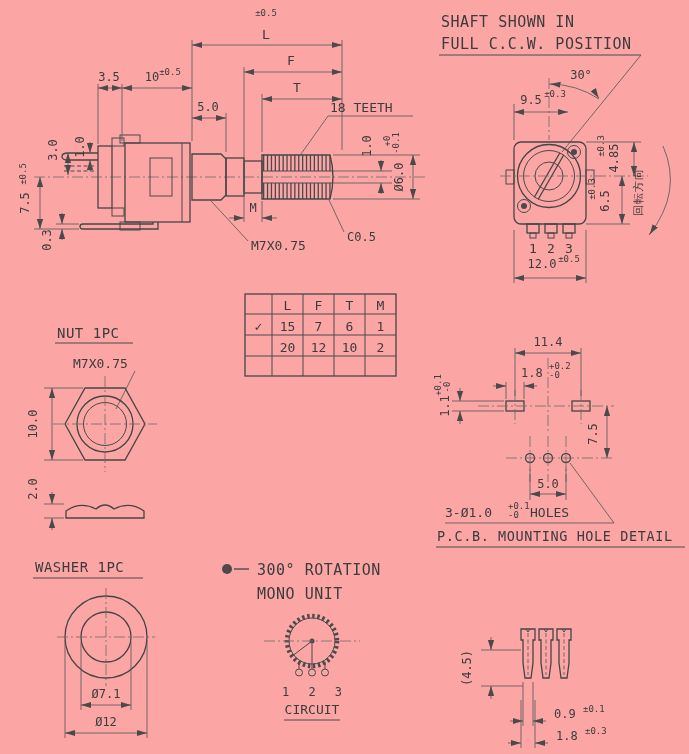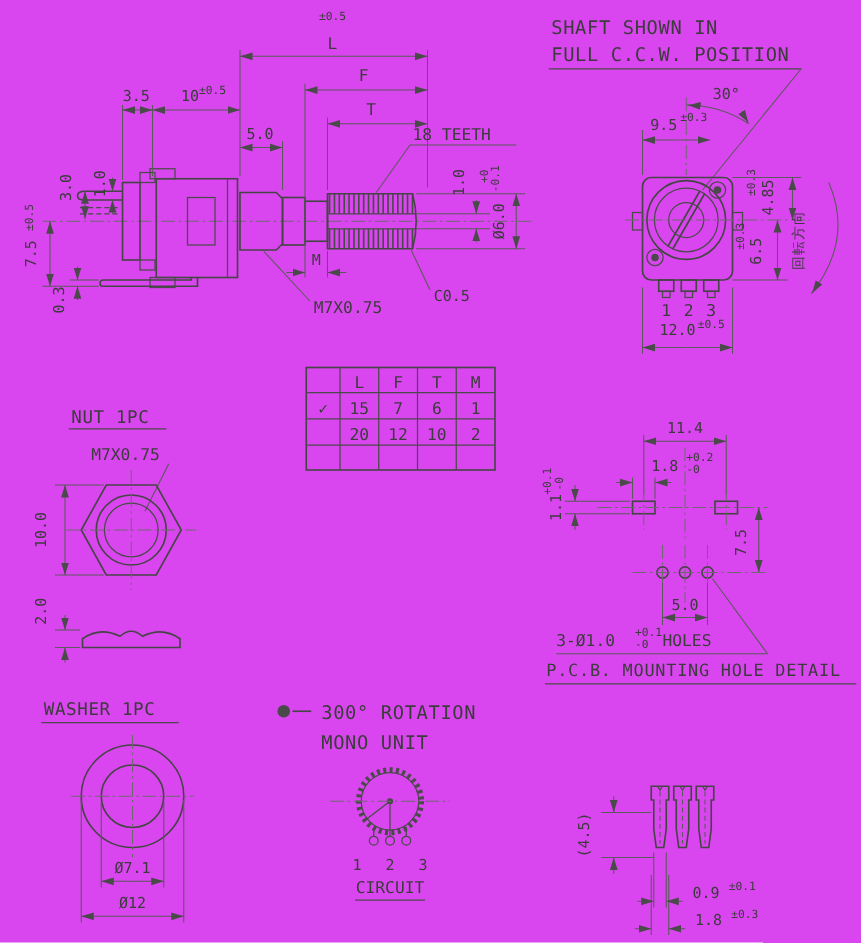--- a/index.html
+++ b/index.html
@@ -1,16 +1,16 @@
 <!DOCTYPE html>
 <html><head>
 <meta charset="utf-8">
 <style>
   html,body{margin:0;padding:0;background:#eee;}
-  #stage{position:relative;width:689px;height:754px;background:#d946ef;overflow:hidden;text-align:center;}
+  #stage{position:relative;width:689px;height:754px;background:#fca5a5;overflow:hidden;text-align:center;}
   svg{display:block}
   svg text{font-family:"DejaVu Sans Mono","Liberation Mono",monospace;fill:#3c3c3c}
   .t9{font-size:9px}
   .t11{font-size:11px;letter-spacing:1px}
   .t12{font-size:12px}
   .t13{font-size:13px}
   .t14{font-size:14px;letter-spacing:.5px}
   .t15{font-size:15px;letter-spacing:.5px}
   .cap{font-size:13.5px;letter-spacing:.6px}
   .mid{text-anchor:middle}

